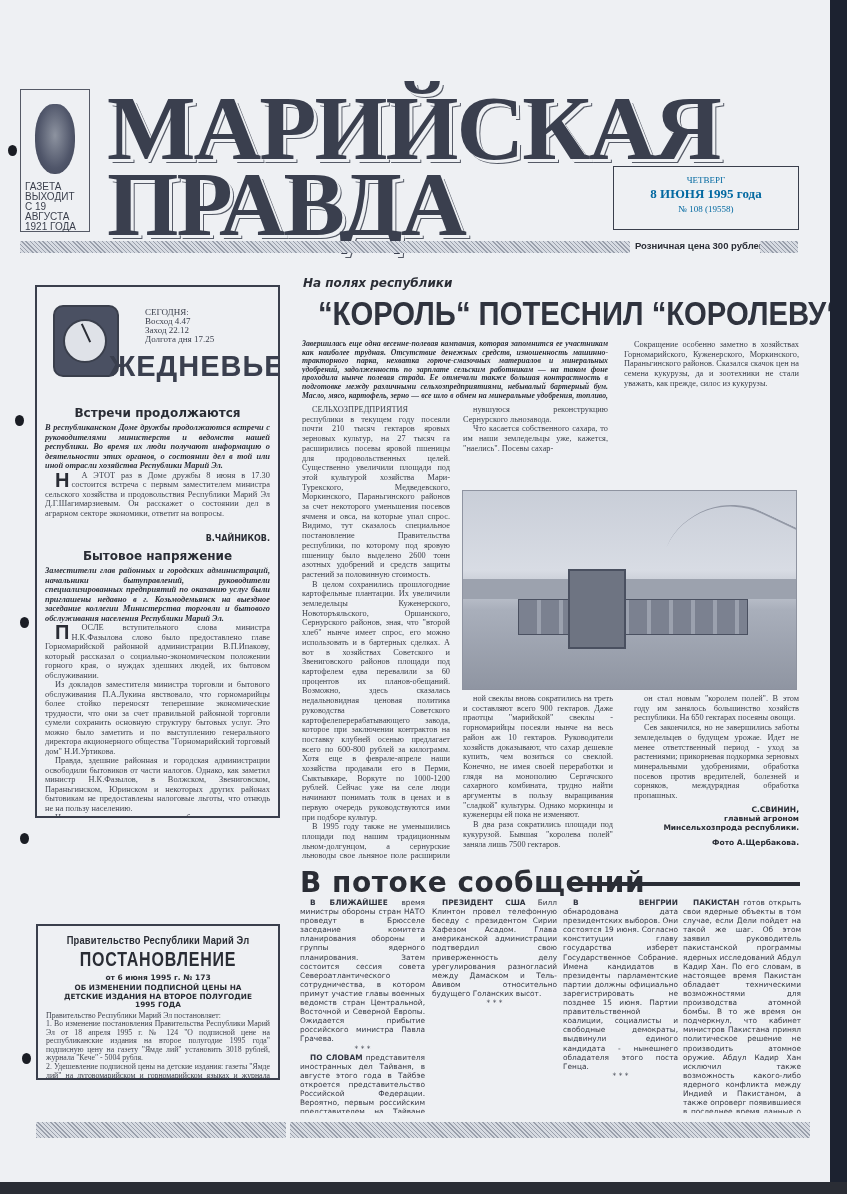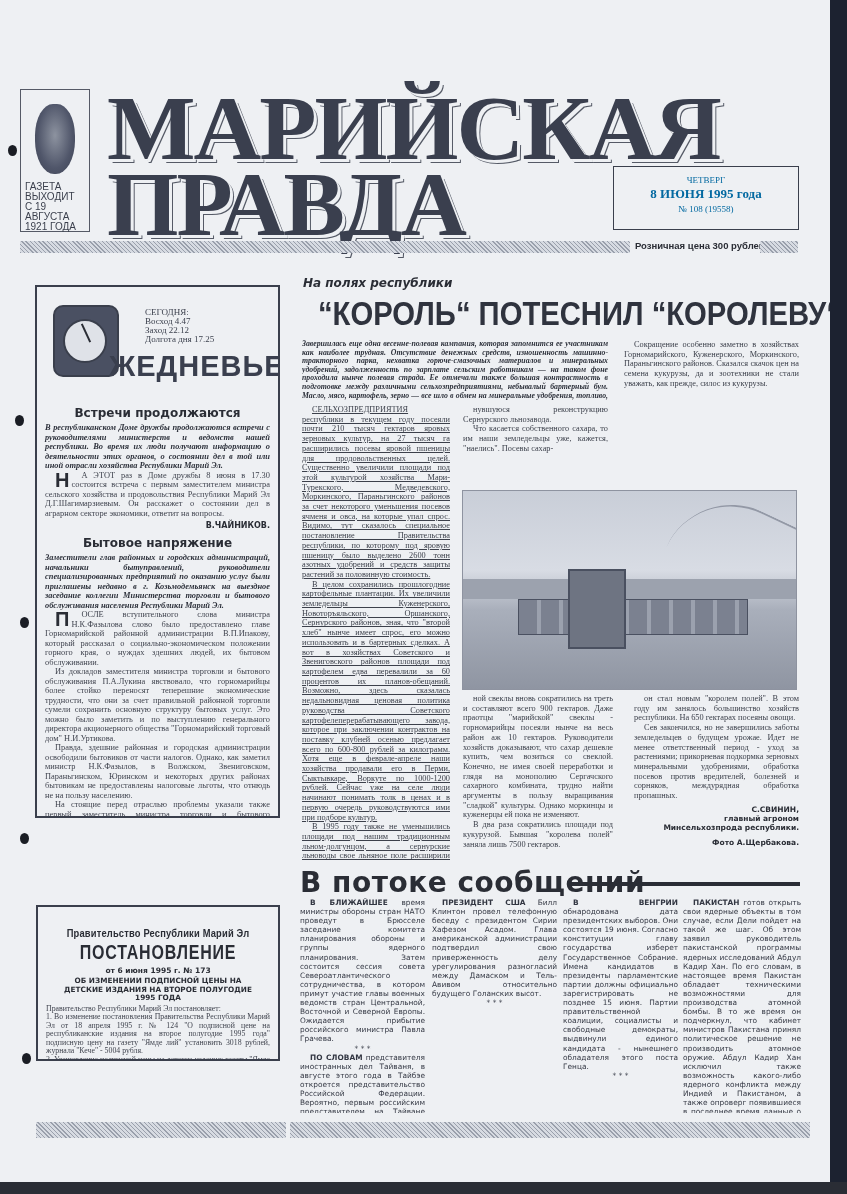--- a/index.html
+++ b/index.html
@@ -62,25 +62,25 @@
   .ezh-clock .hand { position: absolute; left: 30px; top: 16px; width: 2px; height: 20px; background: #2a2d35; transform: rotate(-25deg); }
   .ezh-word {
     position: absolute; left: 64px; top: 45px; font-family: "Liberation Sans", sans-serif;
     font-weight: bold; font-size: 29px; letter-spacing: 1px; color: #3a3f4e;
   }
   .today { position: absolute; left: 100px; top: 3px; font-size: 9px; line-height: 9px; color: #3a3f4c; }
   .section-h { font-family: "DejaVu Sans", sans-serif; font-weight: bold; font-size: 12px; text-align: center; margin: 6px 0 3px; color: #2a2d35; }
   .lead { font-style: italic; font-weight: bold; font-size: 8.4px; line-height: 9.5px; text-align: justify; color: #2e323c; }
   .body-t { font-size: 8.4px; line-height: 9.5px; text-align: justify; color: #40444f; text-indent: 10px; }
   .dropcap { float: left; font-family: "Liberation Sans", sans-serif; font-weight: bold; font-size: 20px; line-height: 18px; margin-right: 2px; color: #2a2d35; }
-  .sign { font-family: "DejaVu Sans", sans-serif; font-weight: bold; font-size: 8px; text-align: right; margin: 3px 0 4px; color: #2a2d35; }
+  .sign { font-family: "DejaVu Sans", sans-serif; font-weight: bold; font-size: 8px; text-align: right; margin: 16px 0 4px; color: #2a2d35; }
 
   .decree-box {
-    position: absolute; left: 36px; top: 905px; width: 244px; height: 156px;
-    border: 2px solid #3a3f4c; padding: 20px 8px; text-align: center;
+    position: absolute; left: 36px; top: 924px; width: 244px; height: 156px;
+    border: 2px solid #3a3f4c; padding: 8px 8px; text-align: center;
   }
   .decree-org { font-family: "Liberation Sans", sans-serif; font-weight: bold; font-size: 11px; transform: scaleX(.85); letter-spacing: .2px; }
   .decree-title { font-family: "Liberation Sans", sans-serif; font-weight: bold; font-size: 20px; letter-spacing: 1px; margin: 2px 0; transform: scaleX(.8); }
   .decree-num { font-family: "DejaVu Sans", sans-serif; font-weight: bold; font-size: 7.5px; }
   .decree-sub { font-family: "DejaVu Sans", sans-serif; font-weight: bold; font-size: 7.3px; line-height: 8.5px; margin: 2px 16px; }
   .decree-body { font-size: 7.8px; line-height: 8.6px; text-align: justify; color: #40444f; }
 
   .bottom-band-l { position: absolute; left: 36px; top: 1122px; width: 250px; height: 16px; }
   .bottom-band-r { position: absolute; left: 290px; top: 1122px; width: 520px; height: 16px; }
 
@@ -258,20 +258,20 @@
   <div class="hole" style="left:20px;top:617px"></div>
   <div class="hole" style="left:20px;top:833px"></div>
   <div class="hole" style="left:22px;top:1053px"></div>
 </div>
 <div class="right-edge"></div>
 <div class="bottom-edge"></div>
 
 <style>
   .left-box, .ncol, .col { overflow: hidden; }
   .n1, .n2, .n3, .n4 { height: 215px; }
-  .col-a { height: 455px; text-decoration: underline; }
+  .col-a { height: 455px; }
   .col-b { height: 75px; }
   .col-c { height: 140px; }
   .col-d { height: 170px; }
   .col-e { height: 170px; }
   .art-lead { height: 62px; overflow: hidden; }
   .decree-box { overflow: hidden; }
 </style>
 
 </body></html>

